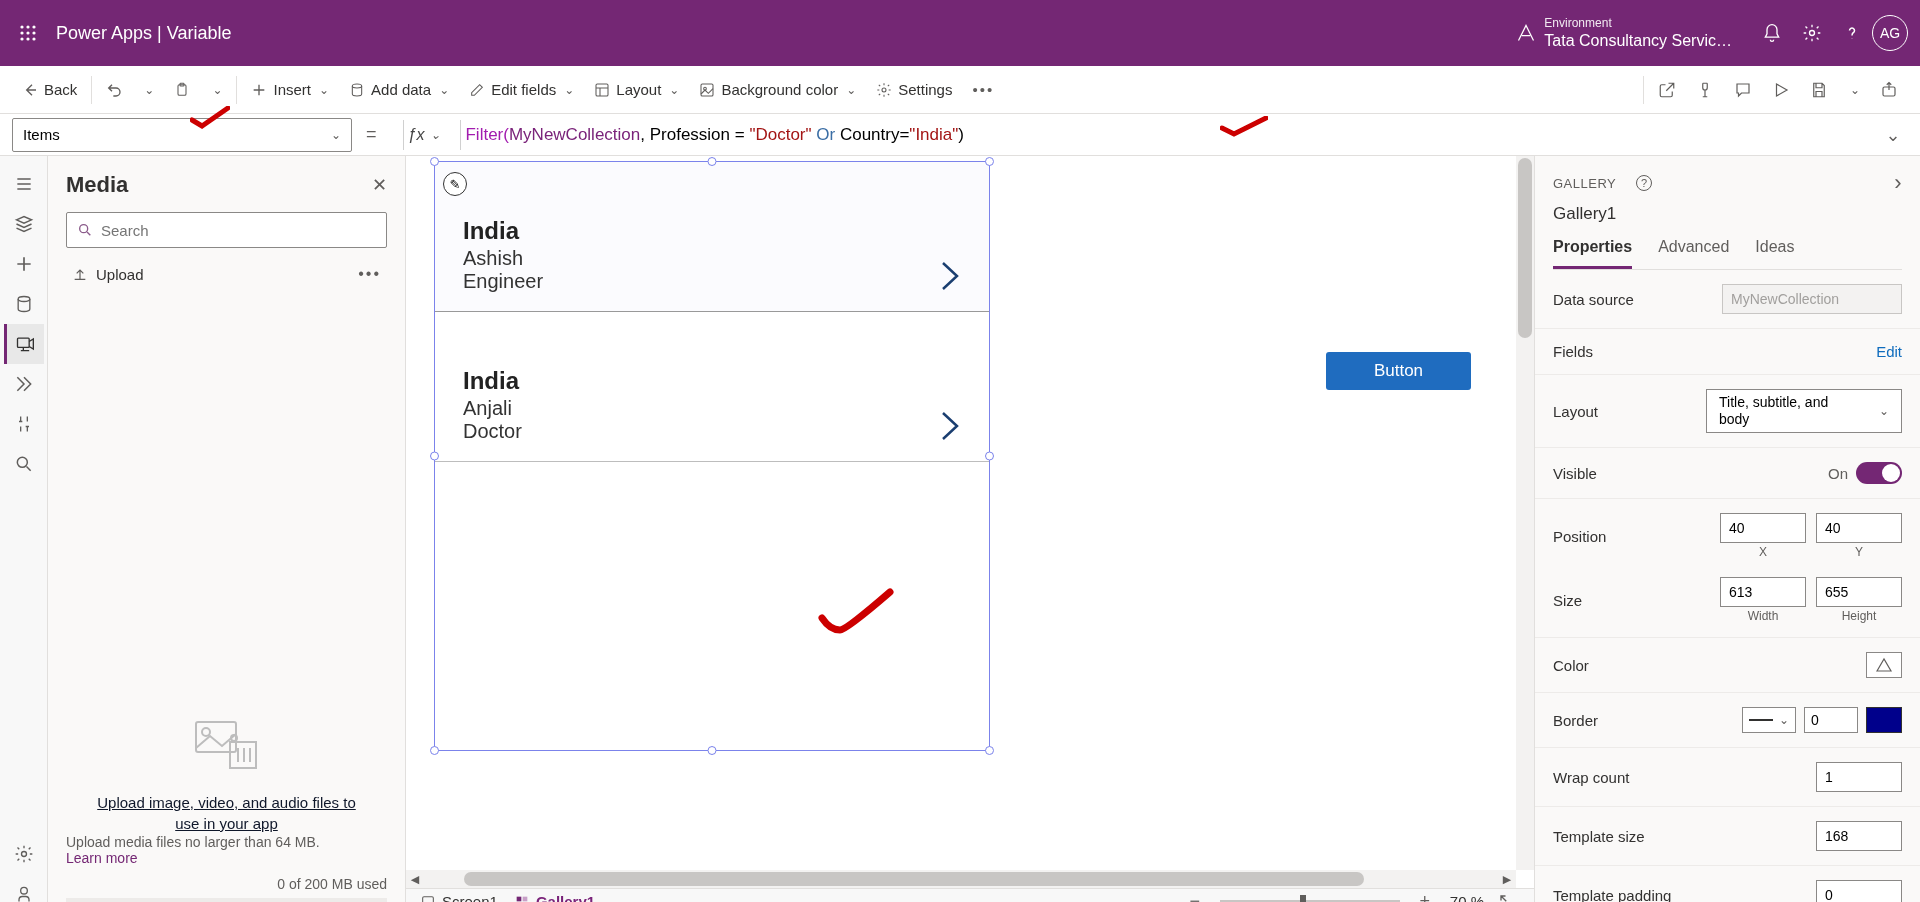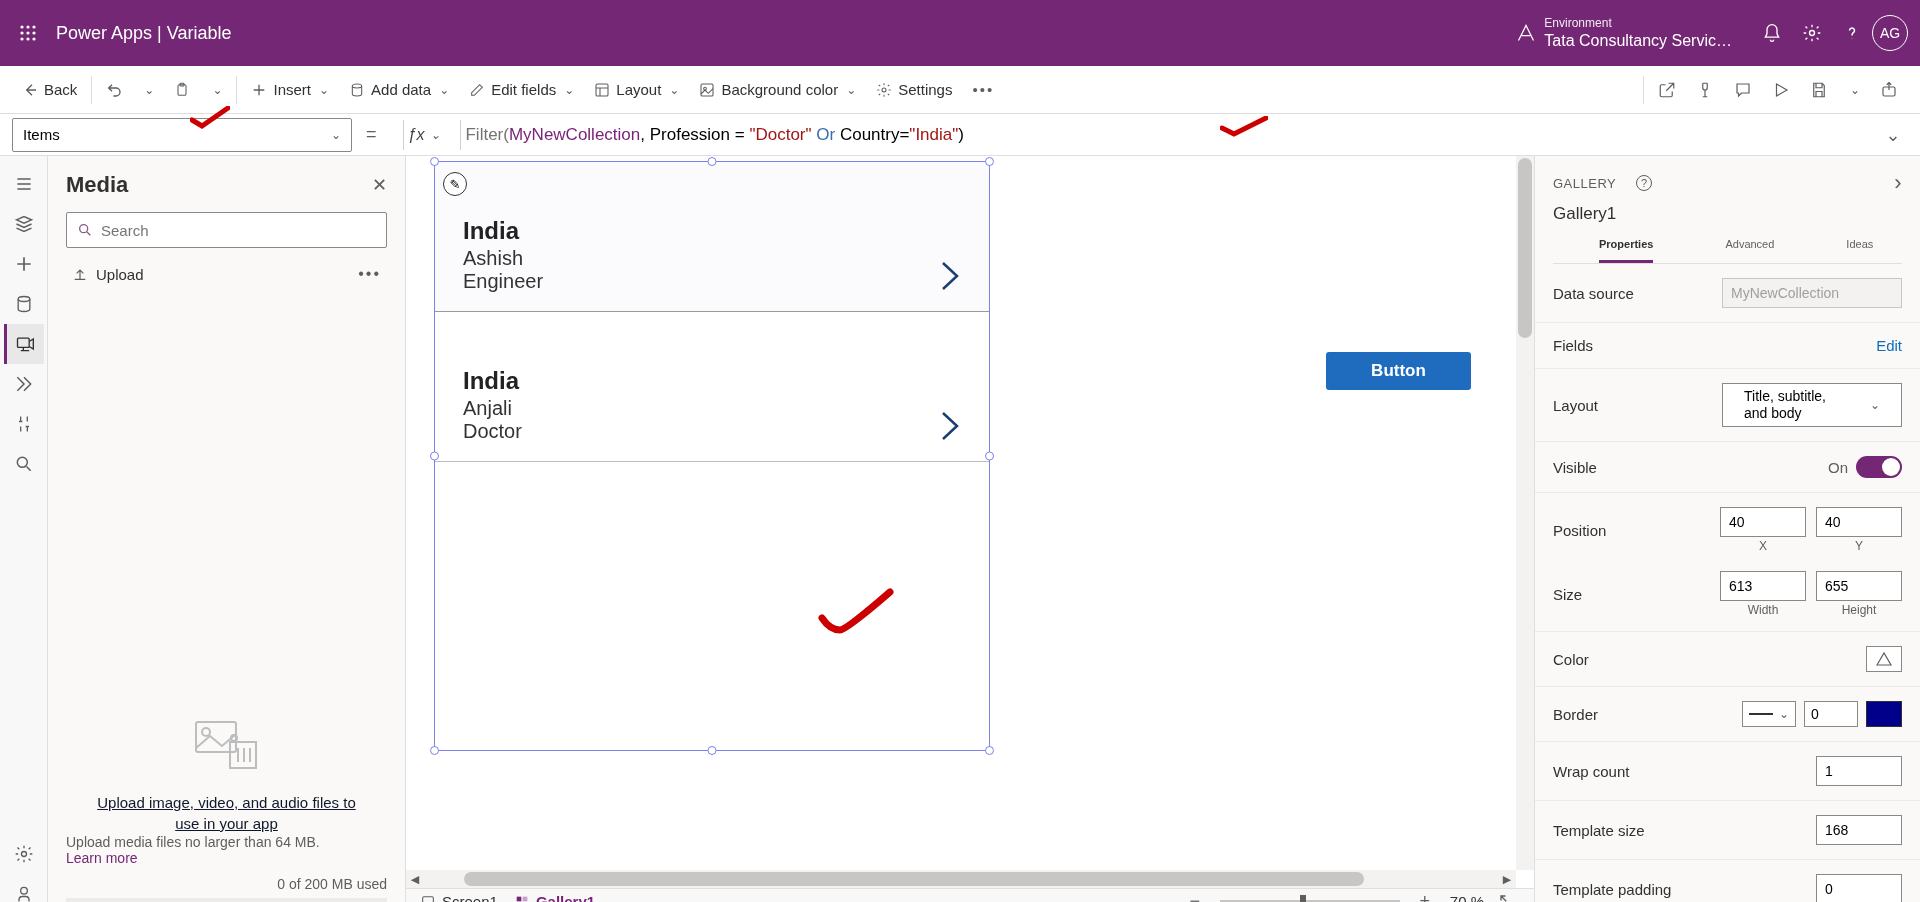--- a/index.html
+++ b/index.html
@@ -24,21 +24,21 @@
 .cmd-bar .spacer { flex: 1; }
 .chev { font-size: 12px; color: #605e5c; margin-left: 2px; }
 
 
 .formula-bar { height: 42px; border-bottom: 1px solid #e1dfdd; display: flex; align-items: center; padding: 0 12px; position: relative; }
 .prop-select { width: 340px; height: 34px; border: 1px solid #8a8886; border-radius: 2px; display: flex; align-items: center; padding: 0 10px; justify-content: space-between; font-size: 15px; cursor: pointer; background: #fff; }
 .eq { margin: 0 14px; font-size: 18px; color: #605e5c; }
 .fx-label { font-style: italic; font-size: 16px; color: #444; display: flex; align-items: center; gap: 4px; margin-right: 8px; }
 .fx-divider { width: 1px; height: 30px; background: #d0d0d0; margin: 0 4px 0 12px;}
 .formula-input { flex: 1; height: 34px; border: none; outline: none; font-family: Consolas, monospace; font-size: 17px; display: flex; align-items: center; white-space: pre; }
-.fx-filter { color: #737373; }
+.fx-filter { color: #a21caf; }
 .fx-coll { color: #7a237a; }
 .fx-str { color: #a31515; }
 .fx-op { color: #3b6ea5; }
 .fx-expand { width: 32px; display: flex; justify-content: center; cursor: pointer; }
 .red-check { position: absolute; color: #c00; font-size: 28px; font-weight: bold; pointer-events: none;}
 
 
 .main { display: flex; height: calc(100% - 54px - 48px - 42px); }
 
 
@@ -71,21 +71,21 @@
 .h-nw { left: -5px; top: -5px; } .h-n { left: 50%; top: -5px; transform: translateX(-50%);} .h-ne { right: -5px; top: -5px; }
 .h-e { right: -5px; top: 294px; transform: translateY(-50%);} .h-w { left: -5px; top: 294px; transform: translateY(-50%);}
 .h-sw { left: -5px; bottom: -5px; } .h-s { left: 50%; bottom: -5px; transform: translateX(-50%);} .h-se { right: -5px; bottom: -5px; }
 .gal-item { height: 150px; border-bottom: 1px solid #bdbdbd; padding: 18px 28px; display: flex; align-items: flex-end; justify-content: space-between; }
 .gal-item.first { height: 150px; border-bottom: 1px solid #999; background: rgba(120,130,235,0.03);}
 .gal-text .t1 { font-size: 24px; font-weight: 600; color: #222; }
 .gal-text .t2 { font-size: 20px; color: #333; margin-top: 2px; }
 .gal-text .t3 { font-size: 20px; color: #333; margin-top: 0px; }
 .gal-arrow { color: #1a3e70; }
 .edit-pencil { position: absolute; left: 8px; top: 10px; width: 24px; height: 24px; border-radius: 50%; border: 1.5px solid #333; display: flex; align-items: center; justify-content: center; background: #fff; font-size: 13px;}
-.btn-canvas { position: absolute; left: 920px; top: 196px; width: 145px; height: 38px; background: #1f6cbf; color: #fff; border-radius: 3px; display: flex; align-items: center; justify-content: center; font-size: 17px; font-weight: 700; }
+.btn-canvas { position: absolute; left: 920px; top: 196px; width: 145px; height: 38px; background: #1f6cbf; color: #fff; border-radius: 3px; display: flex; align-items: center; justify-content: center; font-size: 17px; font-weight: 400; }
 .canvas-vscroll { position: absolute; right: 0; top: 0; bottom: 18px; width: 18px; background: #f3f2f1; }
 .canvas-vscroll .thumb { width: 14px; margin: 2px auto; background: #c8c6c4; border-radius: 7px; height: 180px; }
 .canvas-hscroll { position: absolute; left: 0; right: 18px; bottom: 0; height: 18px; background: #f3f2f1; display: flex; align-items: center;}
 .canvas-hscroll .arrow { width: 18px; text-align: center; font-size: 11px; color: #605e5c; cursor: pointer; }
 .canvas-hscroll .track { flex: 1; height: 14px; background: #f3f2f1; position: relative;}
 .canvas-hscroll .thumb { position: absolute; left: 40px; width: 900px; height: 14px; background: #c8c6c4; border-radius: 7px; }
 
 
 .bottom-bar { height: 26px; background: #f8f8f8; border-top: 1px solid #e1dfdd; display: flex; align-items: center; padding: 0 14px; gap: 16px; font-size: 15px; color: #323130; }
 .bc-item { display: flex; align-items: center; gap: 6px; cursor: pointer; }
@@ -95,29 +95,29 @@
 .zoom-slider { width: 180px; height: 4px; background: #c8c6c4; position: relative; }
 .zoom-slider .knob { position: absolute; left: 80px; top: -5px; width: 6px; height: 14px; background: #605e5c; }
 .zoom-btn { cursor: pointer; font-size: 18px; color: #605e5c; width: 22px; text-align: center;}
 
 
 .prop-panel { width: 386px; border-left: 1px solid #e1dfdd; background: #faf9f8; display: flex; flex-direction: column; font-size: 15px; }
 .prop-head { padding: 14px 18px 0 18px; }
 .prop-head .row1 { display: flex; align-items: center; gap: 20px; color: #605e5c; font-size: 13px; letter-spacing: 0.5px;}
 .prop-head .name { font-size: 17px; margin-top: 8px; color: #323130; }
 .prop-tabs { display: flex; gap: 26px; margin-top: 14px; border-bottom: 1px solid #e1dfdd; }
-.prop-tab { padding-bottom: 10px; cursor: pointer; font-size: 11px; color: #605e5c; margin-left: 46px; }
+.prop-tab { padding-bottom: 10px; cursor: pointer; font-size: 16px; color: #605e5c; }
 .prop-tab.active { color: #323130; font-weight: 600; border-bottom: 3px solid #742774; }
 .prop-body { flex: 1; overflow: auto; }
 .prop-row { display: flex; align-items: center; justify-content: space-between; padding: 14px 18px; border-bottom: 1px solid #edebe9; }
 .prop-row.noborder { border-bottom: none; padding-bottom: 4px;}
 .prop-row .lbl { color: #323130; }
 .ds-box { width: 180px; height: 30px; border: 1px solid #c8c6c4; background: #f3f2f1; display: flex; align-items: center; padding: 0 8px; color: #a19f9d; font-size: 14px; }
 .edit-link { color: #0f6cbd; cursor: pointer; }
-.layout-box { width: 180px; height: 44px; border: 1px solid #8a8886; background: #fff; display: flex; align-items: center; justify-content: space-between; padding: 0 21px; font-size: 14px; line-height: 1.2; gap: 40px;}
+.layout-box { width: 196px; height: 44px; border: 1px solid #8a8886; background: #fff; display: flex; align-items: center; justify-content: space-between; padding: 0 12px; font-size: 14px; line-height: 1.2; gap: 40px;}
 .toggle { width: 46px; height: 22px; background: #742774; border-radius: 11px; position: relative; }
 .toggle .knob { position: absolute; right: 2px; top: 2px; width: 18px; height: 18px; background: #fff; border-radius: 50%; }
 .toggle-lbl { margin-right: 8px; color: #605e5c; }
 .num-in { width: 86px; height: 30px; border: 1px solid #8a8886; padding: 0 8px; font-size: 14px; }
 .num-in.full { width: 86px; }
 .pair { display: flex; gap: 10px; }
 .pair-wrap { display: flex; flex-direction: column; align-items: flex-end; gap: 2px;}
 .pair-labels { display: flex; gap: 10px; }
 .pair-labels span { width: 86px; text-align: center; font-size: 12px; color: #605e5c; }
 .color-box { width: 36px; height: 26px; border: 1px solid #8a8886; background: #fff; display: flex; align-items: center; justify-content: center; cursor: pointer;}

